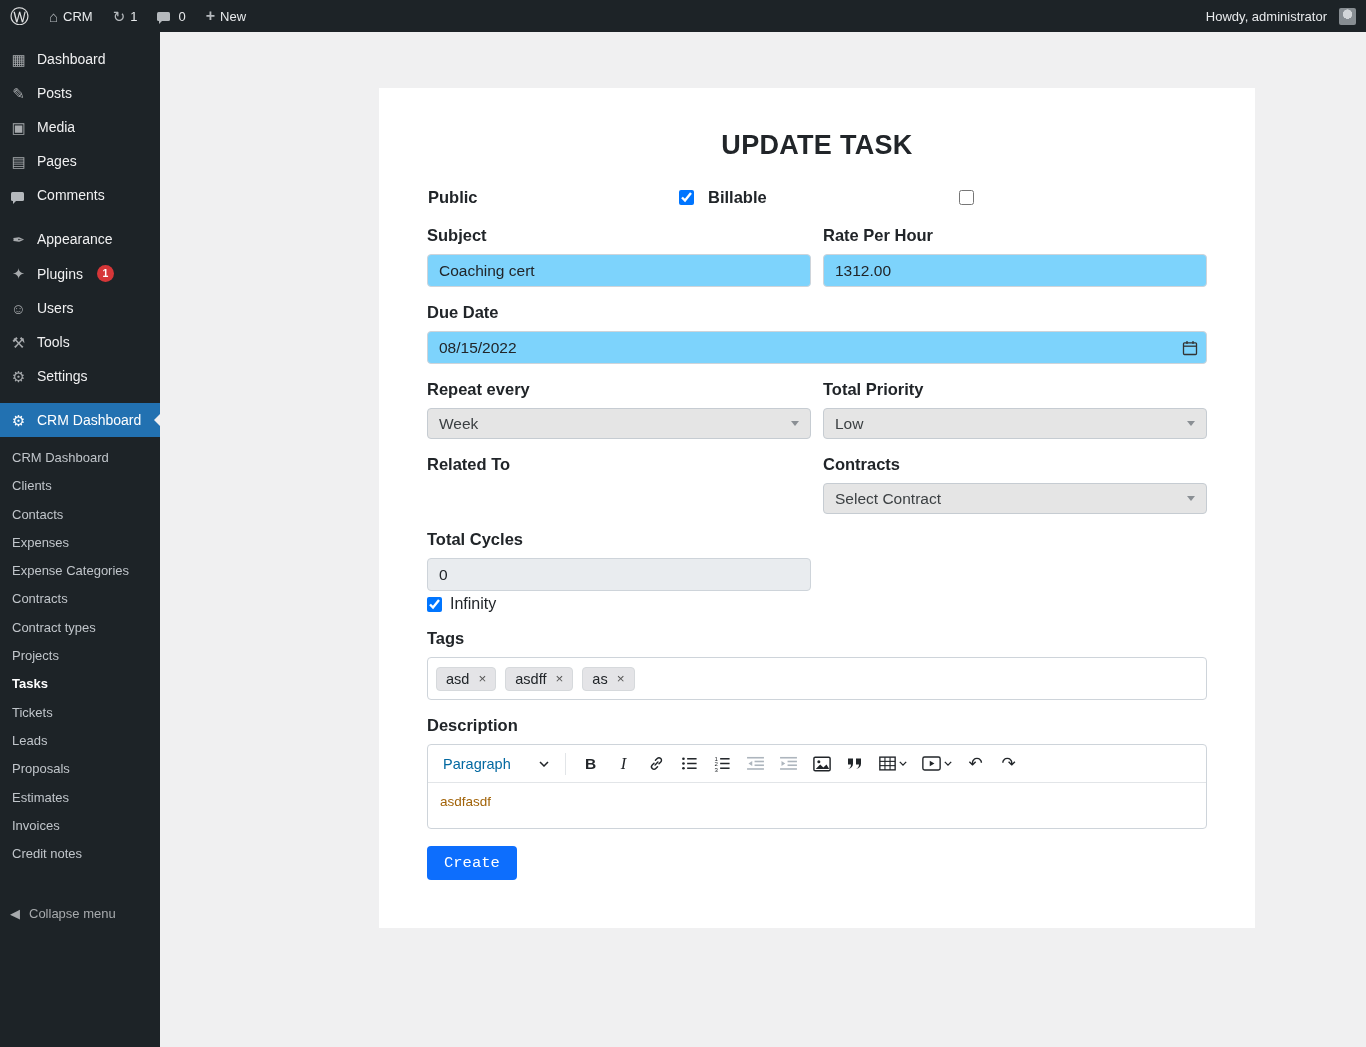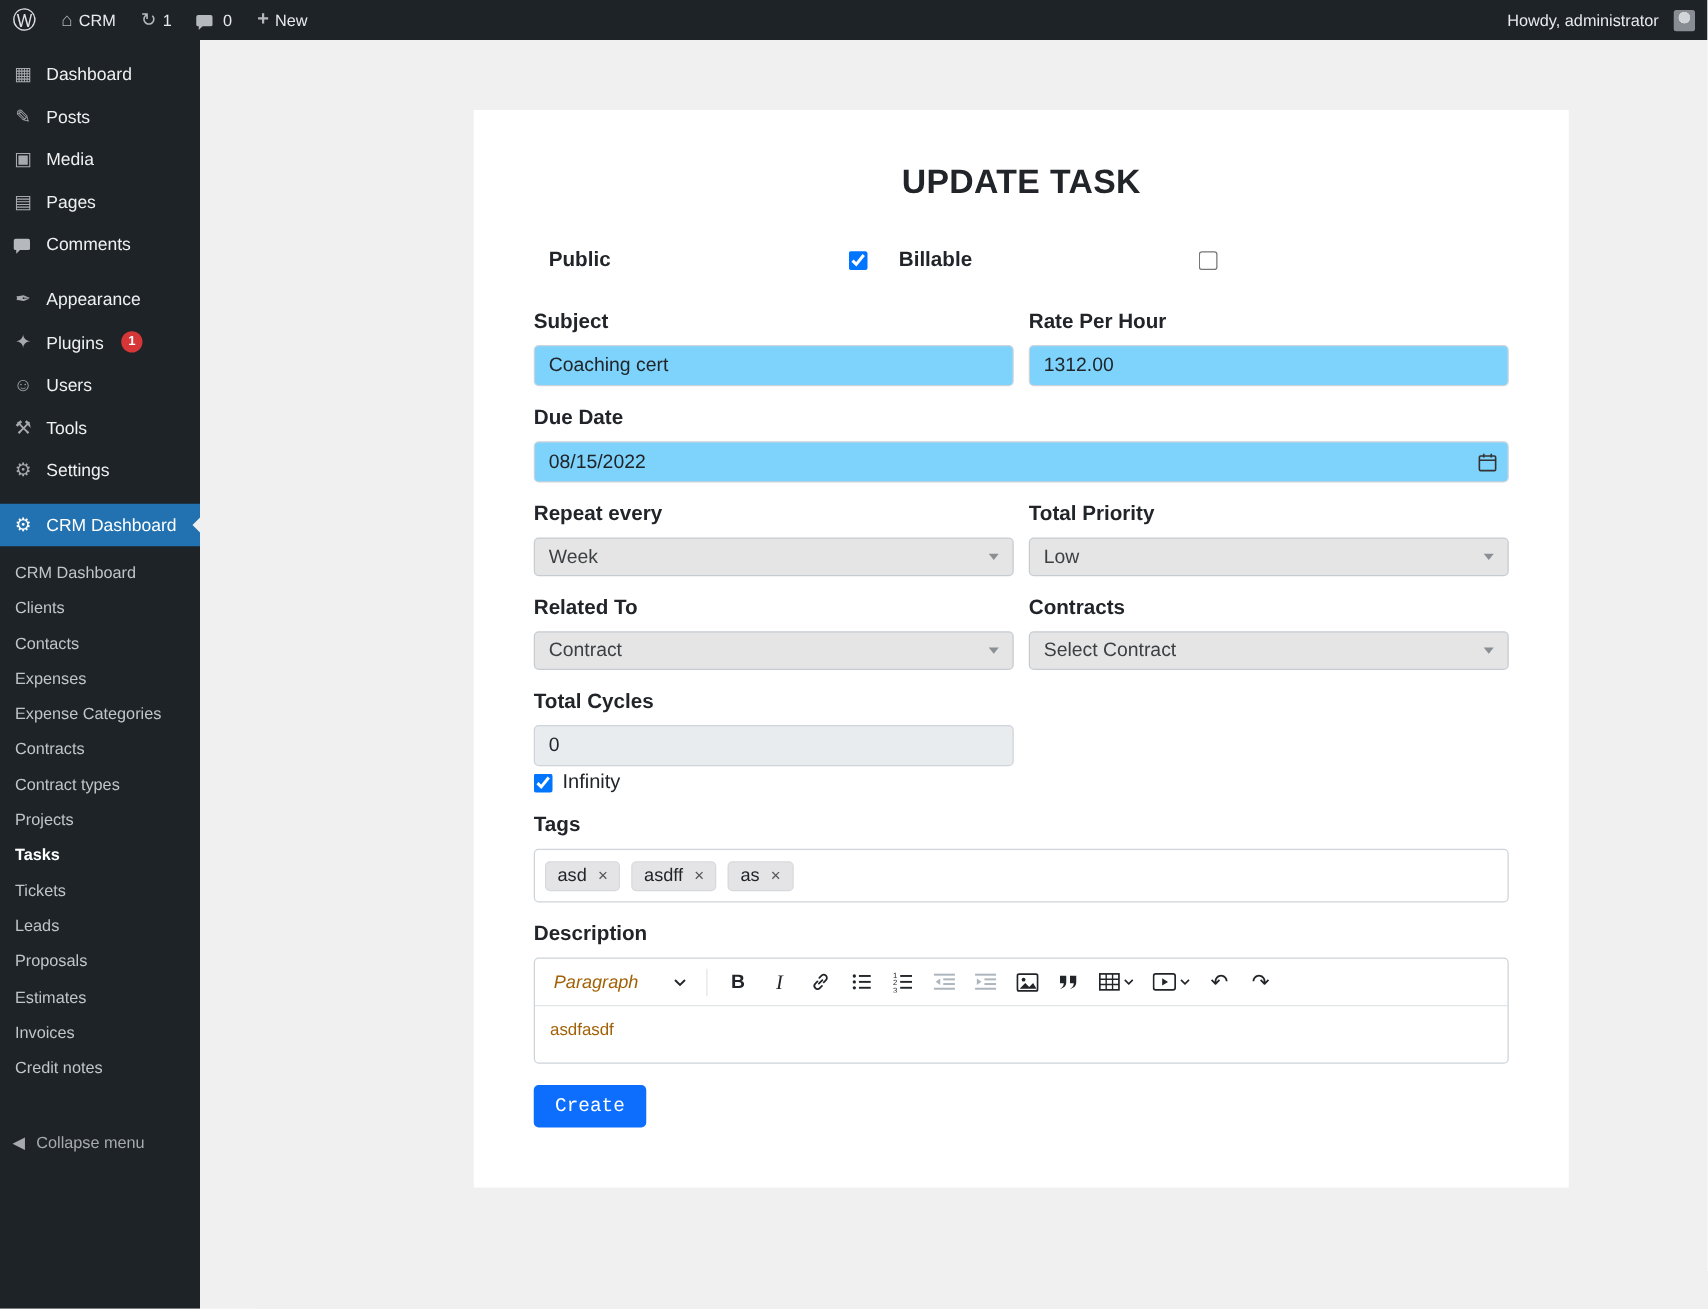--- a/index.html
+++ b/index.html
@@ -44,21 +44,21 @@
   .submenu-item.current { color: #fff; font-weight: bold; }
   .collapse { margin-top: 26px; display: flex; align-items: center; gap: 9px; padding: 10px; font-size: 13px; color: #a7aaad; cursor: pointer; }
   
   .main { position: absolute; top: 32px; left: 160px; width: 1314px; height: 1015px; overflow: hidden; }
   .card { width: 876px; margin: 56px auto 0; background: #fff; padding: 42px 48px 48px; }
   h1.page-title { font-size: 27px; font-weight: bold; text-align: center; margin: 0 0 26px; color: #212529; letter-spacing: .3px; }
   .fld-label { display: block; font-size: 16.5px; font-weight: bold; color: #212529; margin: 0 0 9px; }
   .mt { margin-top: 16px; }
   .check-row { display: flex; gap: 13px; margin-bottom: 18px; }
   .check-pair { width: 267px; display: flex; justify-content: space-between; align-items: center; }
-  .check-pair .fld-label { margin: 12px; }
+  .check-pair .fld-label { margin: 1px; }
   input[type=checkbox] { width: 15px; height: 15px; margin: 0; cursor: pointer; }
   .row { display: flex; gap: 12px; margin-bottom: 16px; }
   .col { flex: 1; min-width: 0; }
   .input { display: block; width: 100%; height: 33px; border: 1px solid #ced4da; border-radius: 4px;
     padding: 4px 11px; font-size: 15.5px; color: #212529; font-family: inherit; background: #7dd3fc; }
   .input.disabled { background: #e9ecef; }
   .date-wrap { position: relative; }
   .date-wrap .input { padding-right: 34px; }
   .cal-icon { position: absolute; right: 9px; top: 50%; transform: translateY(-50%); display: flex; cursor: pointer; }
   .select-box { height: 31px; border: 1px solid #c6ccd2; border-radius: 4px; background: #e5e5e5; cursor: pointer;
@@ -66,21 +66,21 @@
   .sel-arrow { width: 0; height: 0; border-left: 4.5px solid transparent; border-right: 4.5px solid transparent; border-top: 5.5px solid #8a8f94; }
   .infinity-row { display: flex; align-items: center; gap: 8px; margin: -6px 0 16px; font-size: 16px; color: #212529; }
   .tags-box { border: 1px solid #ced4da; border-radius: 4px; min-height: 43px; padding: 7px 8px;
     display: flex; align-items: center; gap: 9px; background: #fff; margin-bottom: 4px; }
   .tag { background: #e4e4e7; border: 1px solid #d6d9dc; border-radius: 4px; padding: 3px 9px;
     font-size: 14.5px; color: #212529; display: flex; align-items: center; gap: 9px; }
   .tag-x { color: #555; font-size: 13.5px; cursor: pointer; line-height: 1; }
   .editor { border: 1px solid #ced4da; border-radius: 4px; background: #fff; margin-bottom: 17px; }
   .toolbar { height: 38px; display: flex; align-items: center; padding: 0 7px; border-bottom: 1px solid #e2e5e8; }
   .para-select { width: 122px; display: flex; align-items: center; justify-content: space-between; padding: 4px 8px;
-    font-size: 14.5px; color: #a16207; cursor: pointer; font-style: italic; }
+    font-size: 14.5px; color: #0369a1; cursor: pointer; }
   .tb-sep { width: 1px; height: 22px; background: #e2e5e8; margin: 0 8px; }
   .tb-btn { width: 27px; height: 27px; border: none; background: none; padding: 0; margin: 0 3px;
     display: flex; align-items: center; justify-content: center; font-size: 15px; color: #212529; cursor: pointer; font-family: inherit; }
   .tb-btn.b { font-weight: bold; font-size: 15.5px; }
   .tb-btn.i { font-style: italic; font-family: "Liberation Serif", serif; font-size: 16.5px; }
   .tb-btn.muted { color: #aab1b7; }
   .tb-btn.wide { width: 38px; }
   .tb-btn.ur { font-size: 17px; }
   .editor-content { min-height: 45px; padding: 11px 12px; font-size: 13.5px; color: #a16207; }
   .create-btn { margin-top: 0; background: var(--accent, #0d6efd); color: #fff; border: none; border-radius: 4px;
@@ -246,24 +246,20 @@
         <div class="select-box">
           <span>Low</span>
           <span class="sel-arrow"></span>
         </div>
       </div>
     </div>
 
     <div class="row">
       <div class="col">
         <span class="fld-label">Related To</span>
-        <div class="select-box">
-          <span>Contract</span>
-          <span class="sel-arrow"></span>
-        </div>
       </div>
       <div class="col">
         <span class="fld-label">Contracts</span>
         <div class="select-box">
           <span>Select Contract</span>
           <span class="sel-arrow"></span>
         </div>
       </div>
     </div>
 

